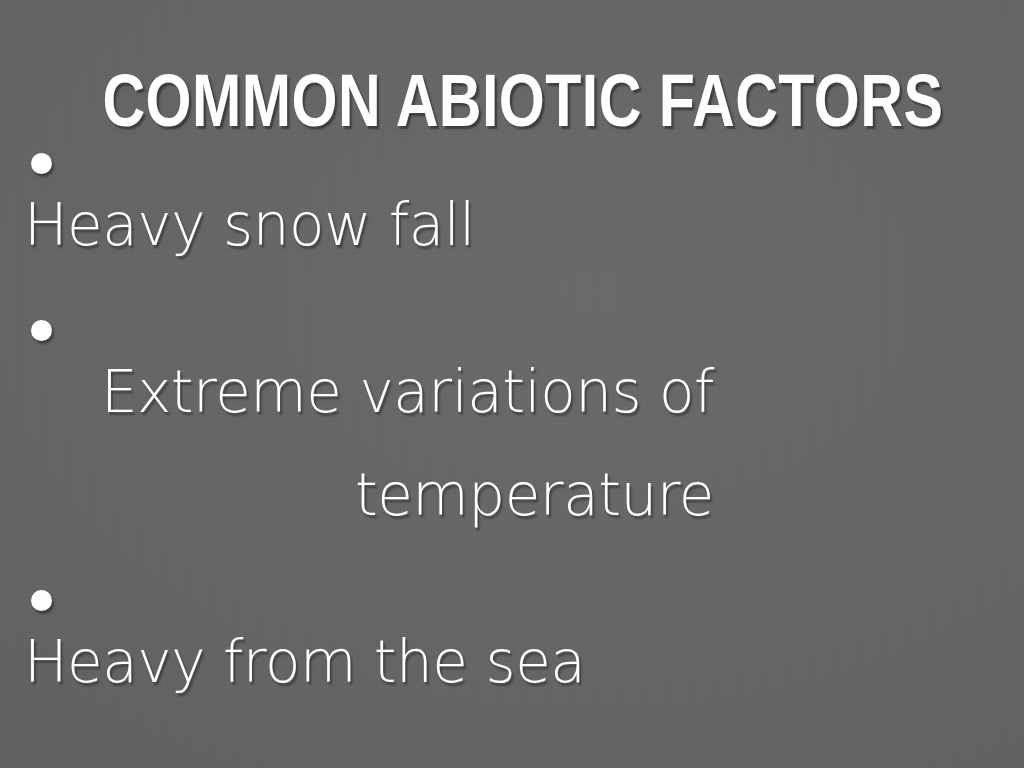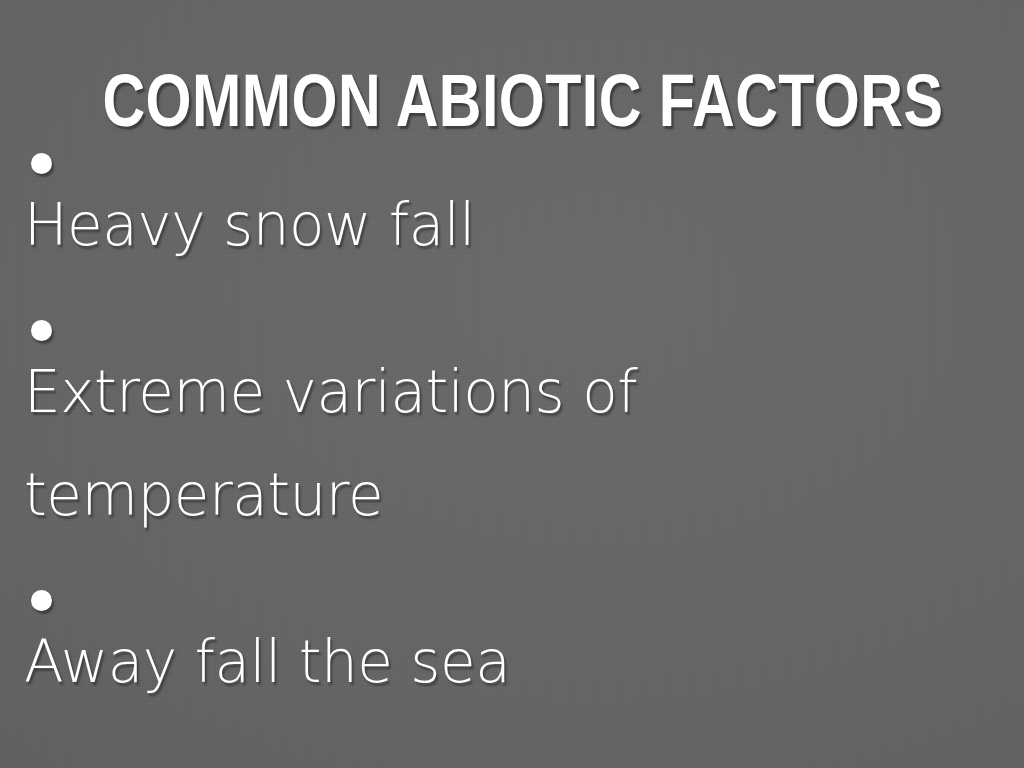--- a/index.html
+++ b/index.html
@@ -93,21 +93,21 @@
     color: #ffffff;
     font-family: "DejaVu Sans", "Liberation Sans", sans-serif;
     font-weight: 300;
     font-size: 58px;
     line-height: 103px;
     letter-spacing: -0.5px;
     text-shadow: 2px 3px 2px rgba(35,35,35,0.55);
   }
 
   
-  .bullet-row.wrap .bullet-text { max-width: 690px; }
+  .bullet-row.wrap .bullet-text { max-width: 690px; text-align: right; }
 </style>
 </head>
 <body>
 
 <div id="slide">
 
   <div id="grain"></div>
 
   <h1 id="title">COMMON ABIOTIC FACTORS</h1>
 
@@ -118,18 +118,18 @@
       <span class="bullet-text">Heavy snow fall</span>
     </li>
 
     <li class="bullet-row wrap">
       <span class="bullet-dot"></span>
       <span class="bullet-text">Extreme variations of temperature</span>
     </li>
 
     <li class="bullet-row">
       <span class="bullet-dot"></span>
-      <span class="bullet-text">Away fall the sea</span>
+      <span class="bullet-text">Heavy from the sea</span>
     </li>
 
   </ul>
 
 </div>
 
 </body></html>

